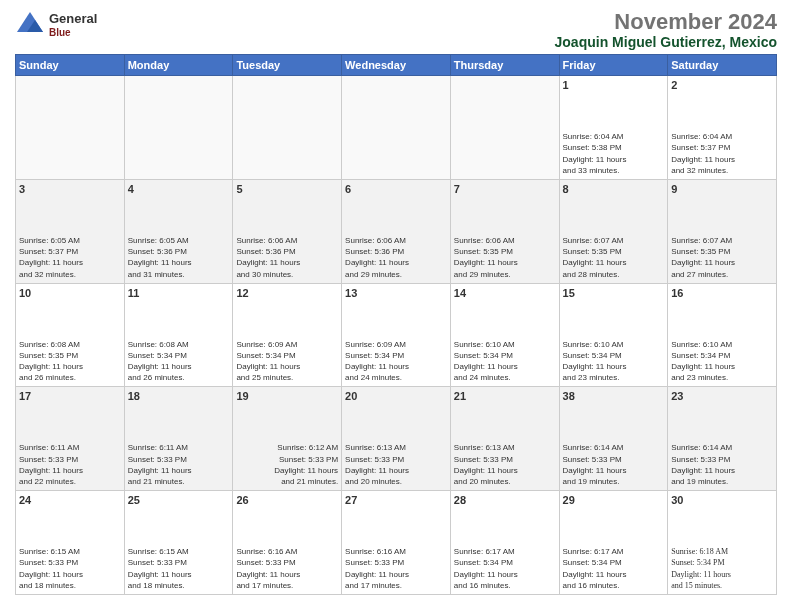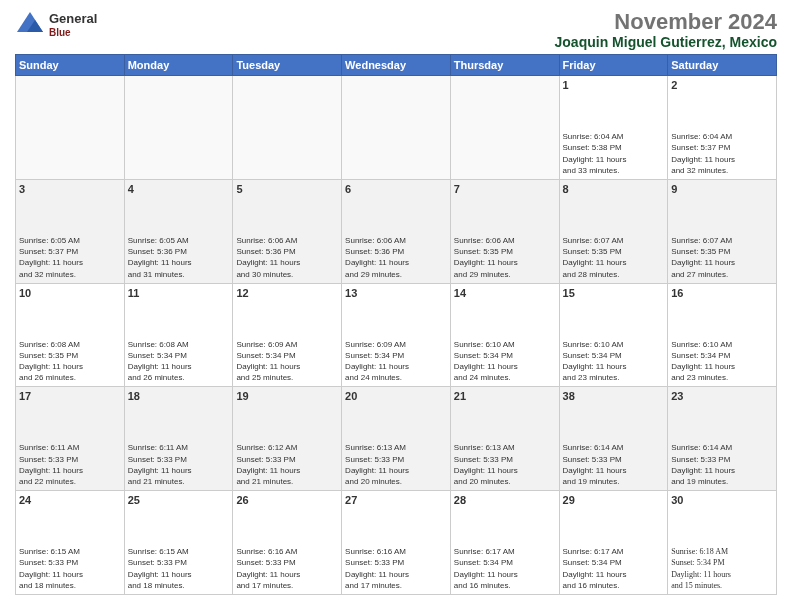--- a/index.html
+++ b/index.html
@@ -267,21 +267,21 @@
           </td>
           <td>
             <span class="day-num">18</span>
             <div class="day-info" style="white-space: pre-line;">Sunrise: 6:11 AM
 Sunset: 5:33 PM
 Daylight: 11 hours
 and 21 minutes.</div>
           </td>
           <td>
             <span class="day-num">19</span>
-            <div class="day-info" style="white-space: pre-line;">Sunrise: 6:12 AM
+            <div class="day-info" style="white-space: pre-line; text-align: right;">Sunrise: 6:12 AM
 Sunset: 5:33 PM
 Daylight: 11 hours
 and 21 minutes.</div>
           </td>
           <td>
             <span class="day-num">20</span>
             <div class="day-info" style="white-space: pre-line;">Sunrise: 6:13 AM
 Sunset: 5:33 PM
 Daylight: 11 hours
 and 20 minutes.</div>

